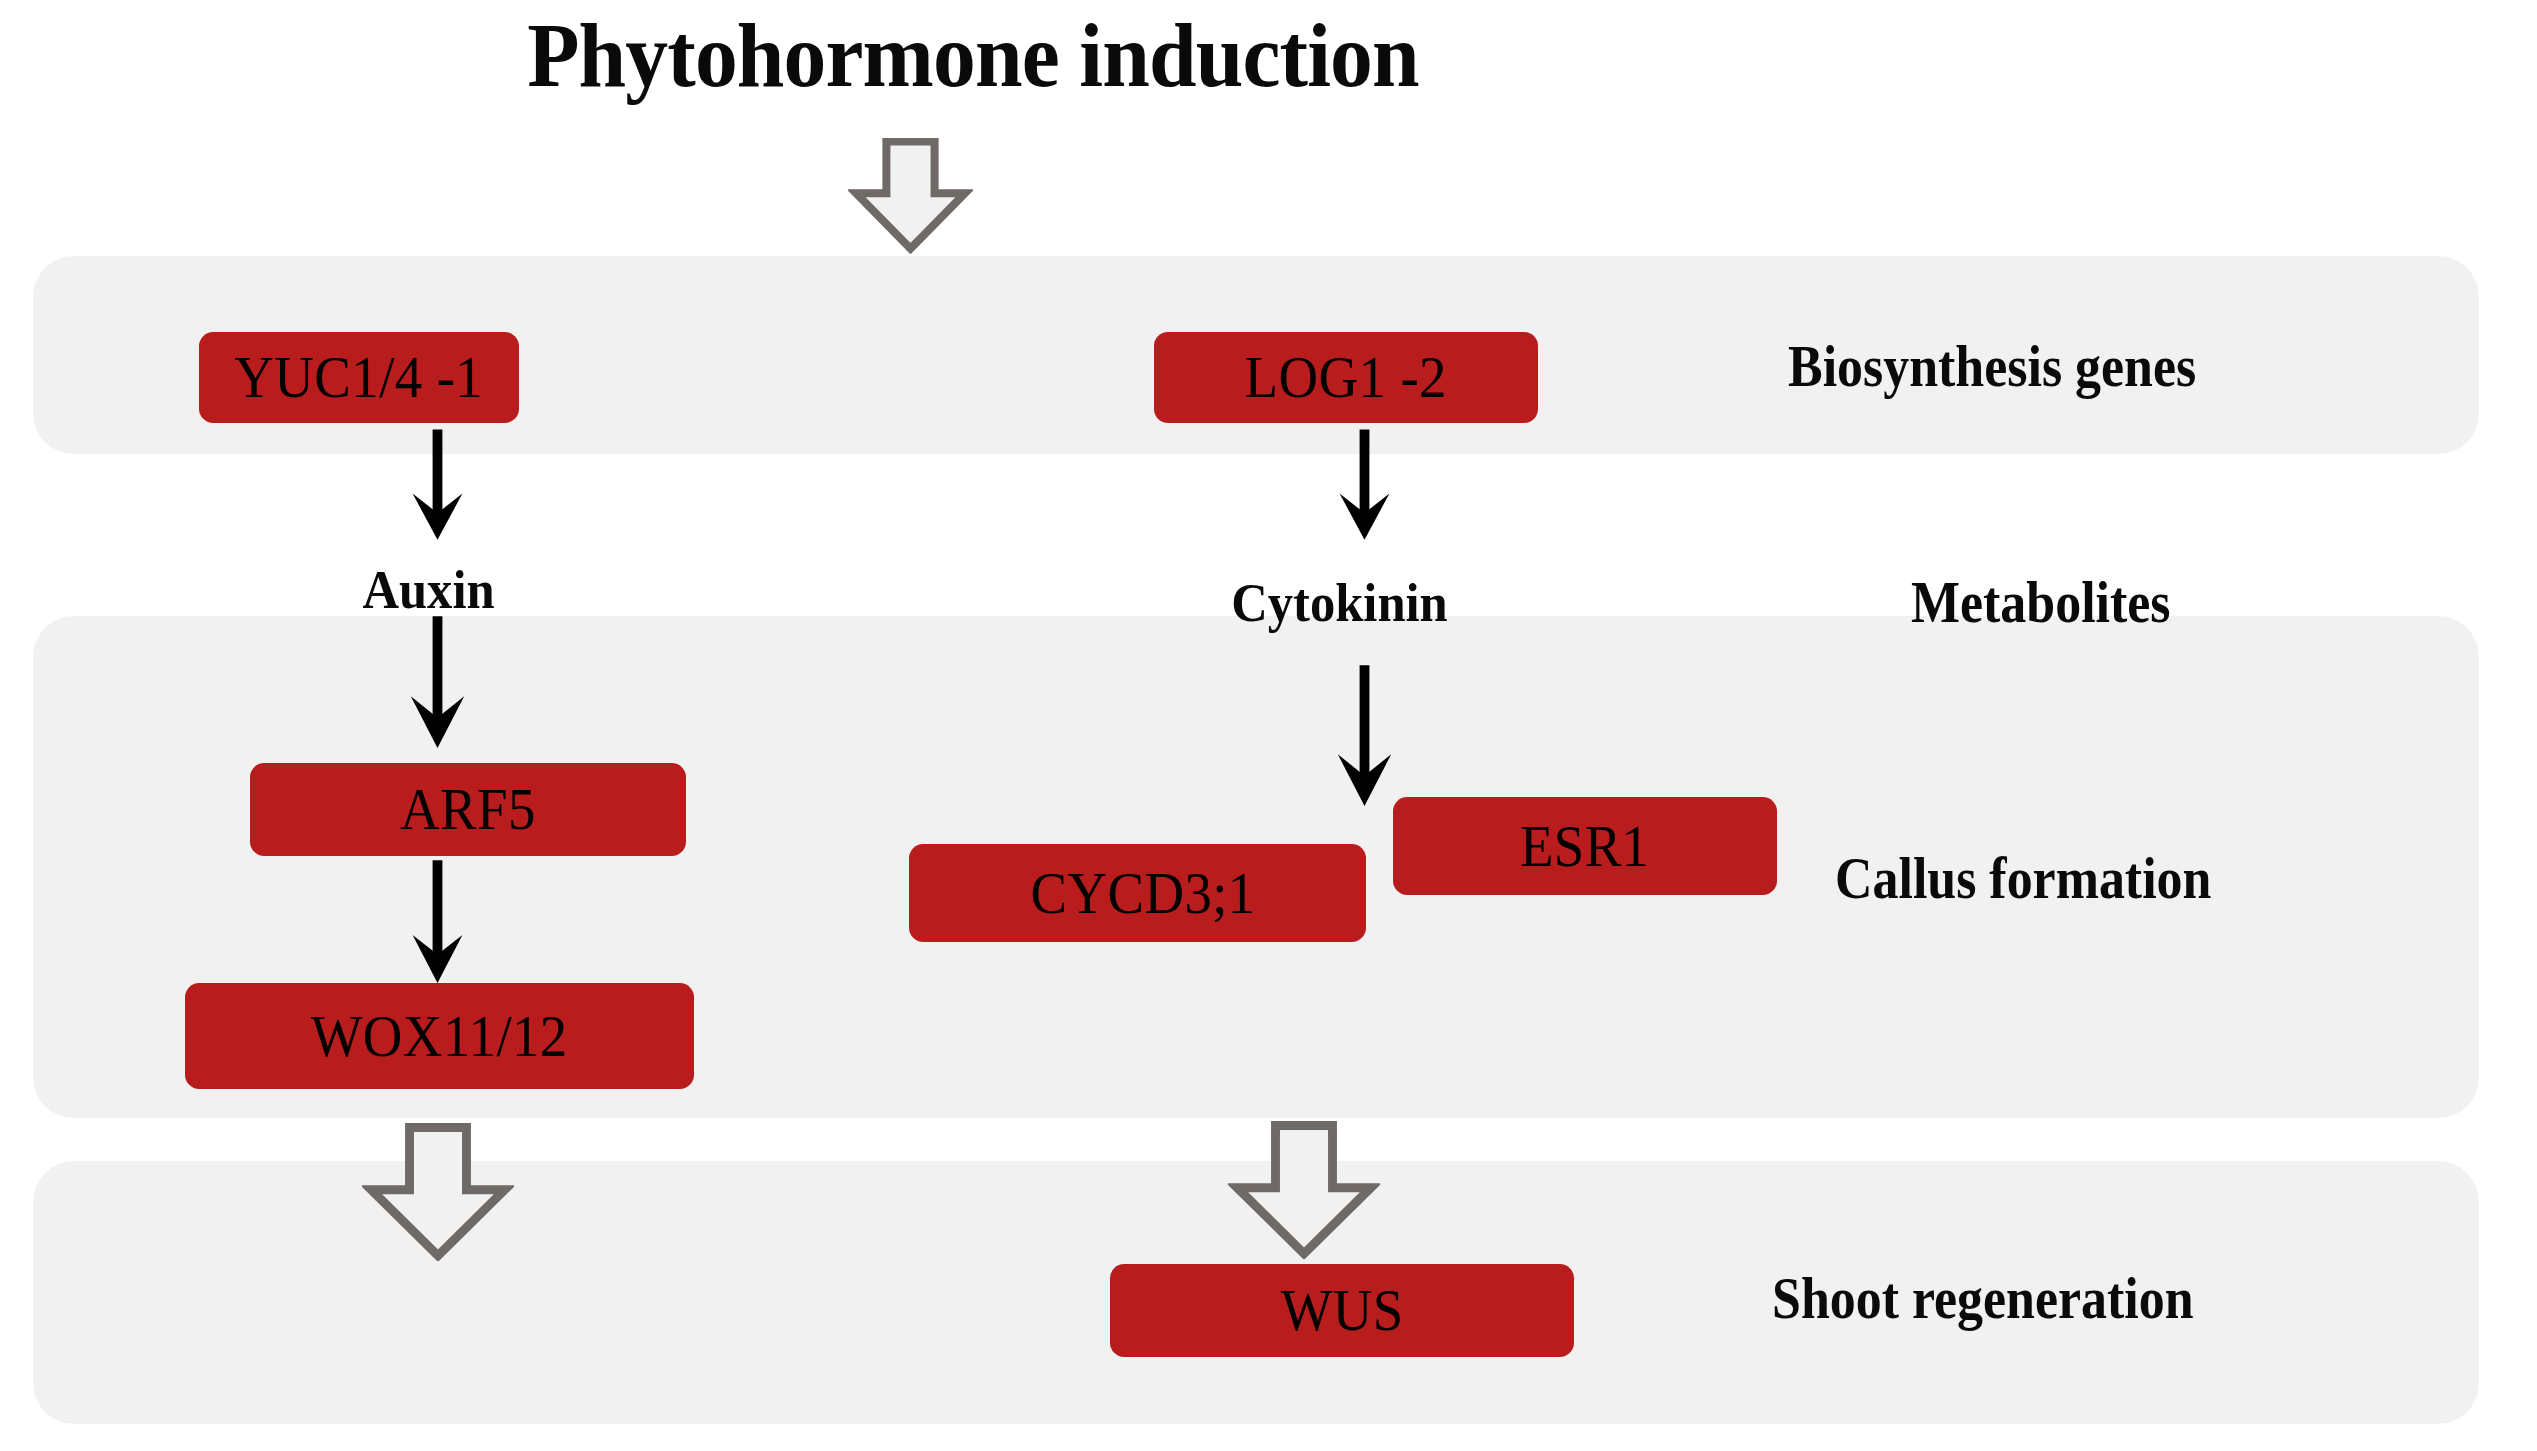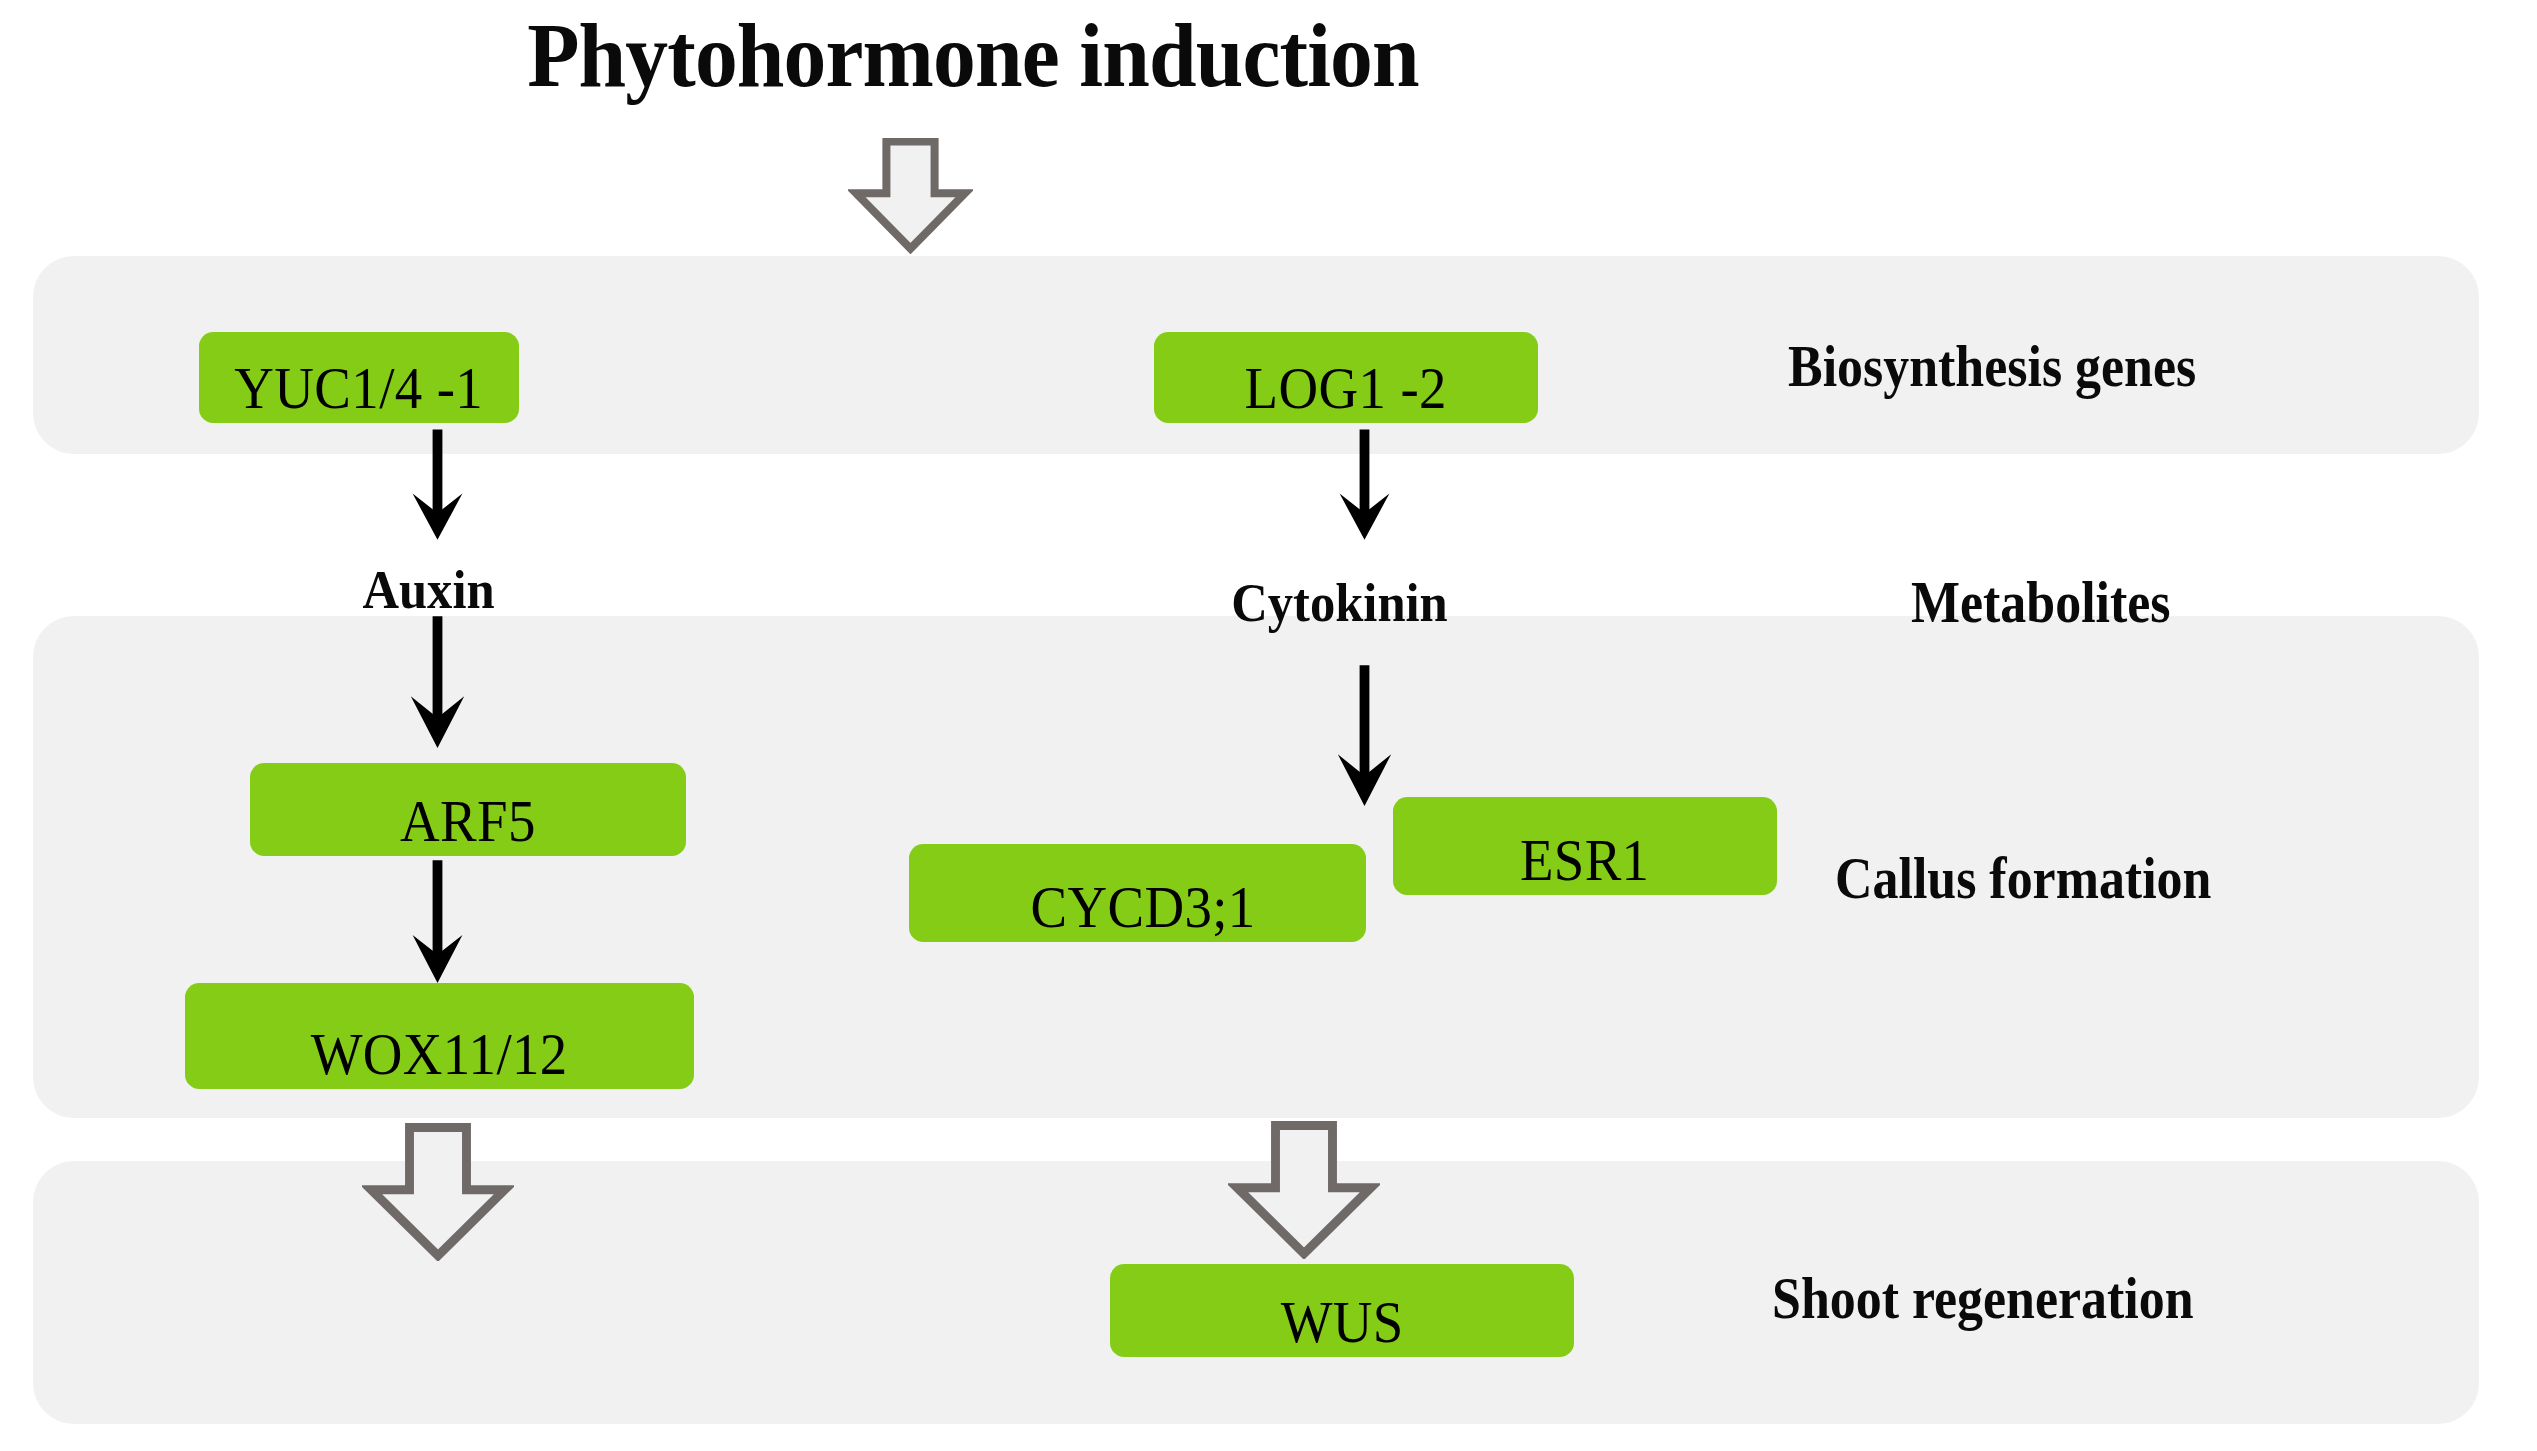--- a/index.html
+++ b/index.html
@@ -41,36 +41,36 @@
     background: #f1f1f1;
     border-radius: 41px;
   }
   #band-biosynthesis { left: 33px;  top: 256px;  width: 2446px; height: 198px; }
   #band-callus       { left: 33px;  top: 616px;  width: 2446px; height: 502px; }
   #band-shoot        { left: 33px;  top: 1161px; width: 2446px; height: 263px; }
 
   
   .gene-box {
     position: absolute;
-    background: #84cc16;
+    background: #b91c1c;
     border-radius: 14.3px;
     color: #000000;
     font-family: "Liberation Serif", "DejaVu Serif", serif;
     font-weight: normal;
     display: flex;
-    align-items: flex-end;
+    align-items: center;
     justify-content: center;
     white-space: nowrap;
     font-size: 59px;
     letter-spacing: 0.4px;
   }
   .gene-box span { transform: scaleX(0.93); display:block; }
 
   #box-yuc   { left: 199px;  top: 332px;  width: 320px; height: 91px; }
-  #box-log1  { left: 1154px; top: 332px;  width: 384px; height: 91px; }
+  #box-log1  { left: 1154px; top: 332px;  width: 384px; height: 91px; border-radius: 14px; }
   #box-arf5  { left: 250px;  top: 763px;  width: 436px; height: 93px; }
   #box-wox   { left: 185px;  top: 983px; width: 509px; height: 106px; }
   #box-cyc   { left: 909px; top: 844px;  width: 445px; height: 98px; padding-left: 12px; }
   #box-esr1  { left: 1393px; top: 797px;  width: 384px; height: 98px; }
   #box-cuc   { left: 250px;  top: 1264px; width: 382px; height: 93px; }
   #box-wus   { left: 1110px; top: 1264px; width: 464px; height: 93px; }
 
   
   .metabolite {
     position: absolute;

